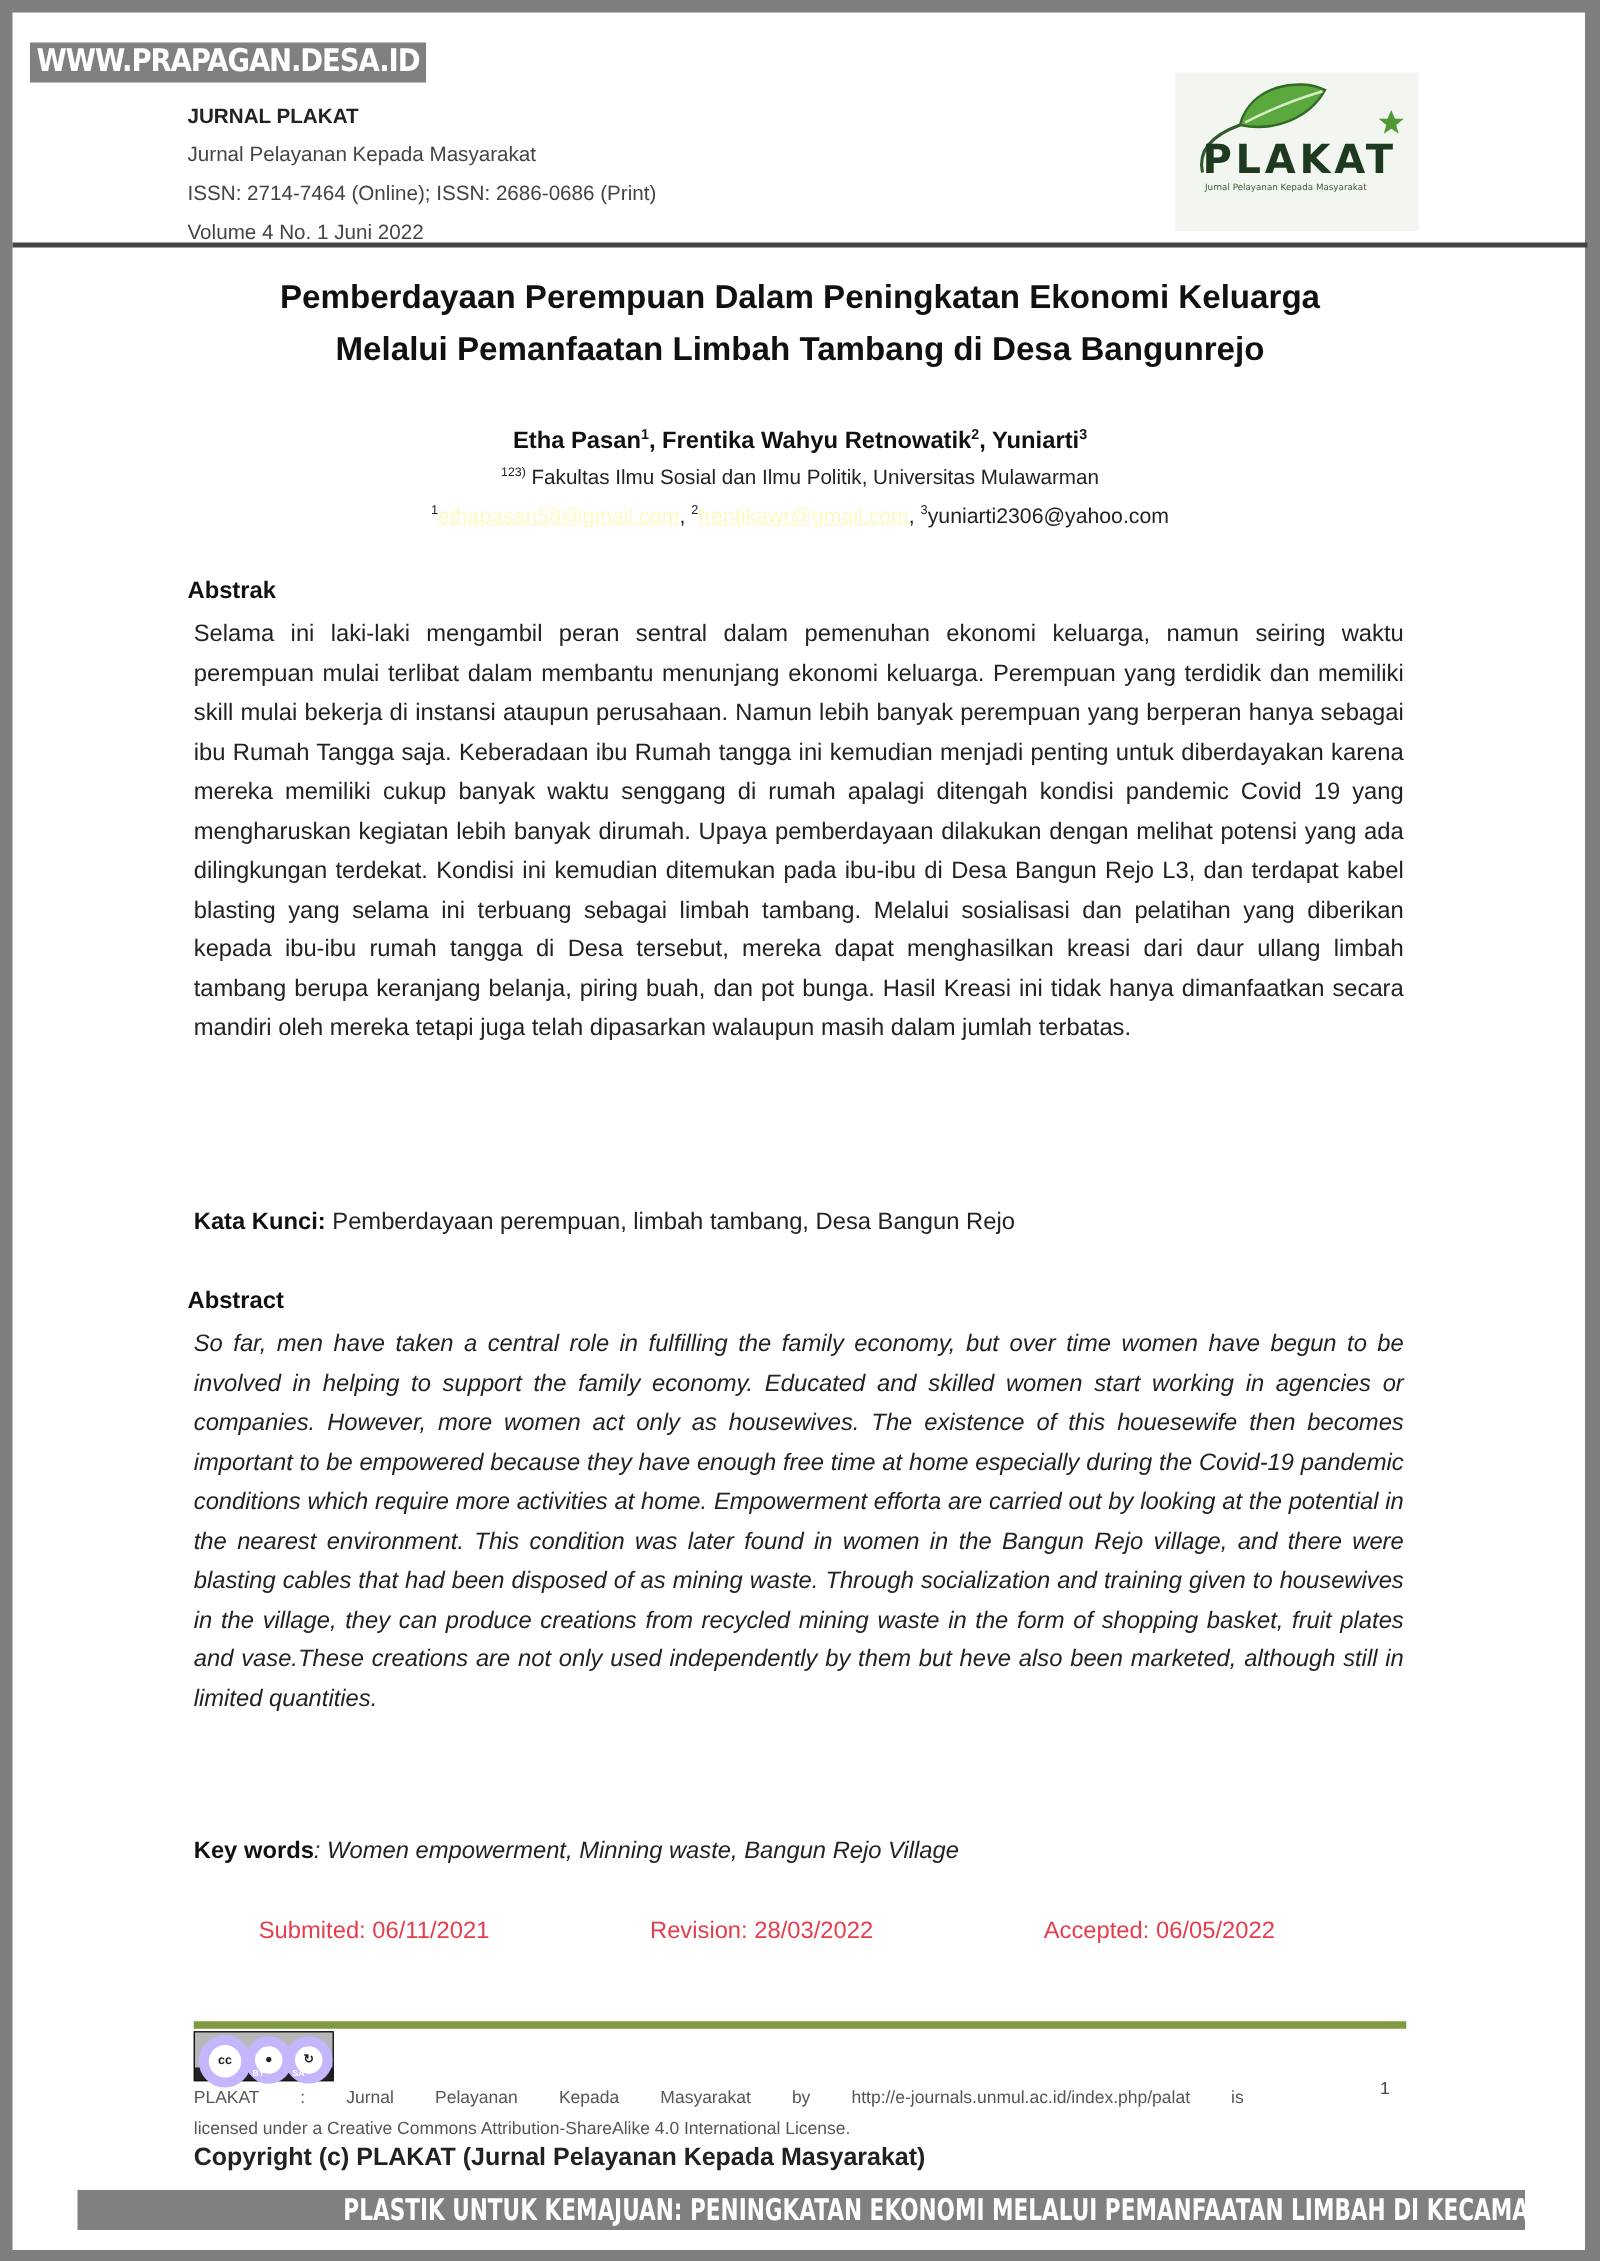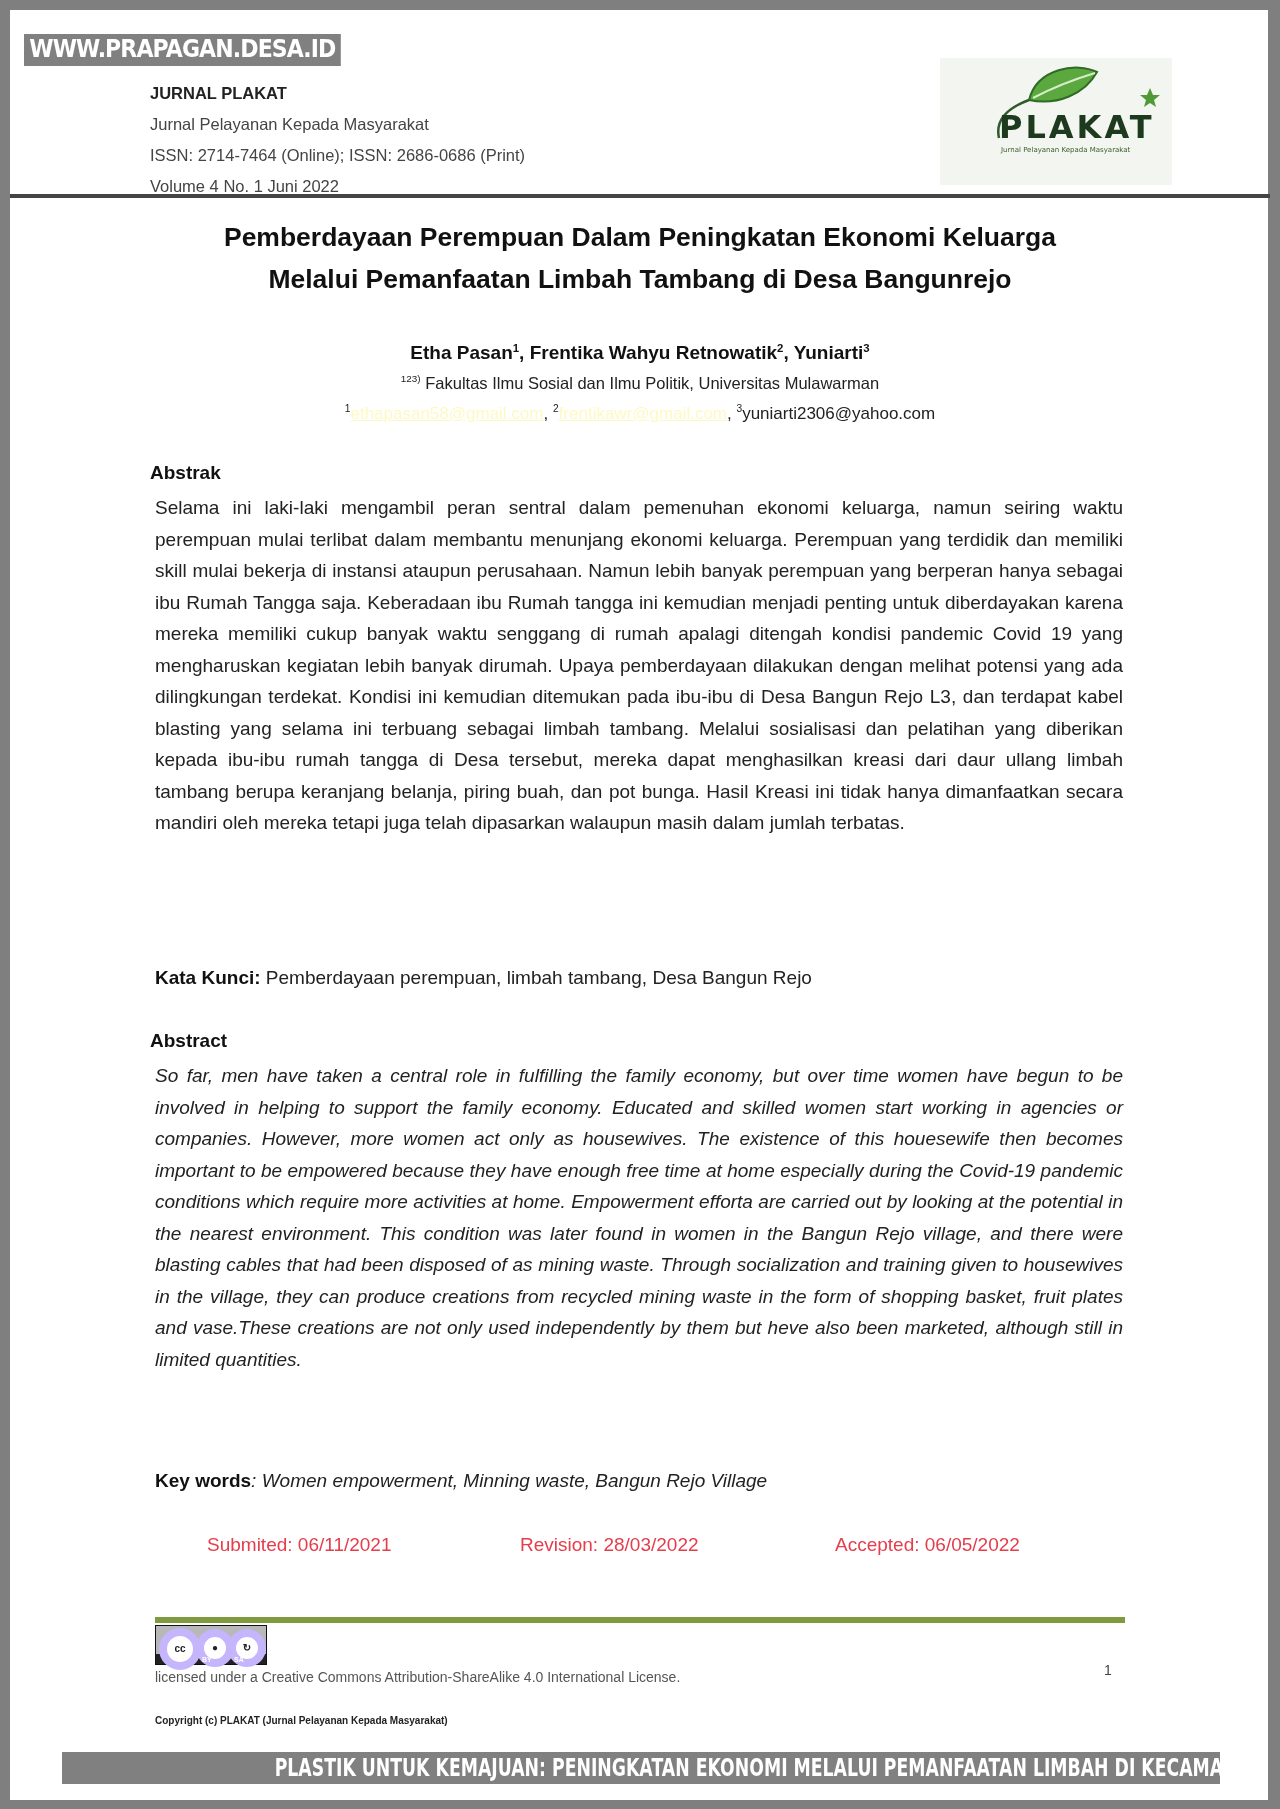--- a/index.html
+++ b/index.html
@@ -25,21 +25,20 @@
   }
   .journal-meta {
     position: absolute; left: 150px; top: 78px;
     font-size: 16.5px; color: #444; line-height: 31px;
   }
   .journal-meta .jtitle { font-weight: bold; color: #222; }
   .logo {
     position: absolute; left: 940px; top: 58px;
     width: 195px; height: 127px;
     background: #f3f5f1;
-    padding-left: 37px;
   }
   .logo svg { display:block; }
   .header-rule {
     position: absolute; left: 10px; right: 10px; top: 194px;
     height: 4px; background: #444;
   }
   .title {
     position: absolute; left: 150px; width: 980px; top: 216px;
     text-align: center; font-weight: bold; font-size: 26.5px;
     line-height: 42px; color: #111;
@@ -94,21 +93,21 @@
     text-align: center; line-height: 22px; color:#222;
   }
   .cc-badge .lbl { position:absolute; bottom:1px; font-size:7px; color:#fff; font-weight:bold; }
   .license {
     position: absolute; left: 155px; width: 840px; top: 1665px;
     font-size: 14px; line-height: 25px; color: #555;
   }
   .license .line1 { text-align: justify; text-align-last: justify; }
   .copyright {
     position: absolute; left: 155px; top: 1715px;
-    font-size: 10px; font-weight: bold; color: #222;
+    font-size: 20px; font-weight: bold; color: #222;
   }
   .page-number {
     position: absolute; left: 1104px; top: 1662px; font-size: 14px; color: #444;
   }
   .watermark-bottom {
     position: absolute; left: 62px; top: 1752px; width: 1158px;
     background: #808080; color: #ffffff;
     font-family: "DejaVu Sans", sans-serif; font-weight: bold;
     font-size: 24px; line-height: 32px; text-align: center;
     white-space: nowrap; overflow: hidden;
@@ -190,18 +189,19 @@
 <div class="cc-badge">
   <div class="top"></div>
   <div class="circ" style="left:3px;top:2px;width:26px;height:26px;line-height:26px;">cc</div>
   <div class="circ" style="left:40px;">●</div>
   <div class="circ" style="left:72px;">↻</div>
   <div class="lbl" style="left:46px;">BY</div>
   <div class="lbl" style="left:78px;">SA</div>
 </div>
 
 <div class="license">
+  <div class="line1">PLAKAT : Jurnal Pelayanan Kepada Masyarakat by http://e-journals.unmul.ac.id/index.php/palat is</div>
   <div>licensed under a Creative Commons Attribution-ShareAlike 4.0 International License.</div>
 </div>
 <div class="copyright">Copyright (c) PLAKAT (Jurnal Pelayanan Kepada Masyarakat)</div>
 <div class="page-number">1</div>
 
 <div class="watermark-bottom"><span>PLASTIK UNTUK KEMAJUAN: PENINGKATAN EKONOMI MELALUI PEMANFAATAN LIMBAH DI KECAMATAN JERUKLEGI</span></div>
 
 </body></html>

